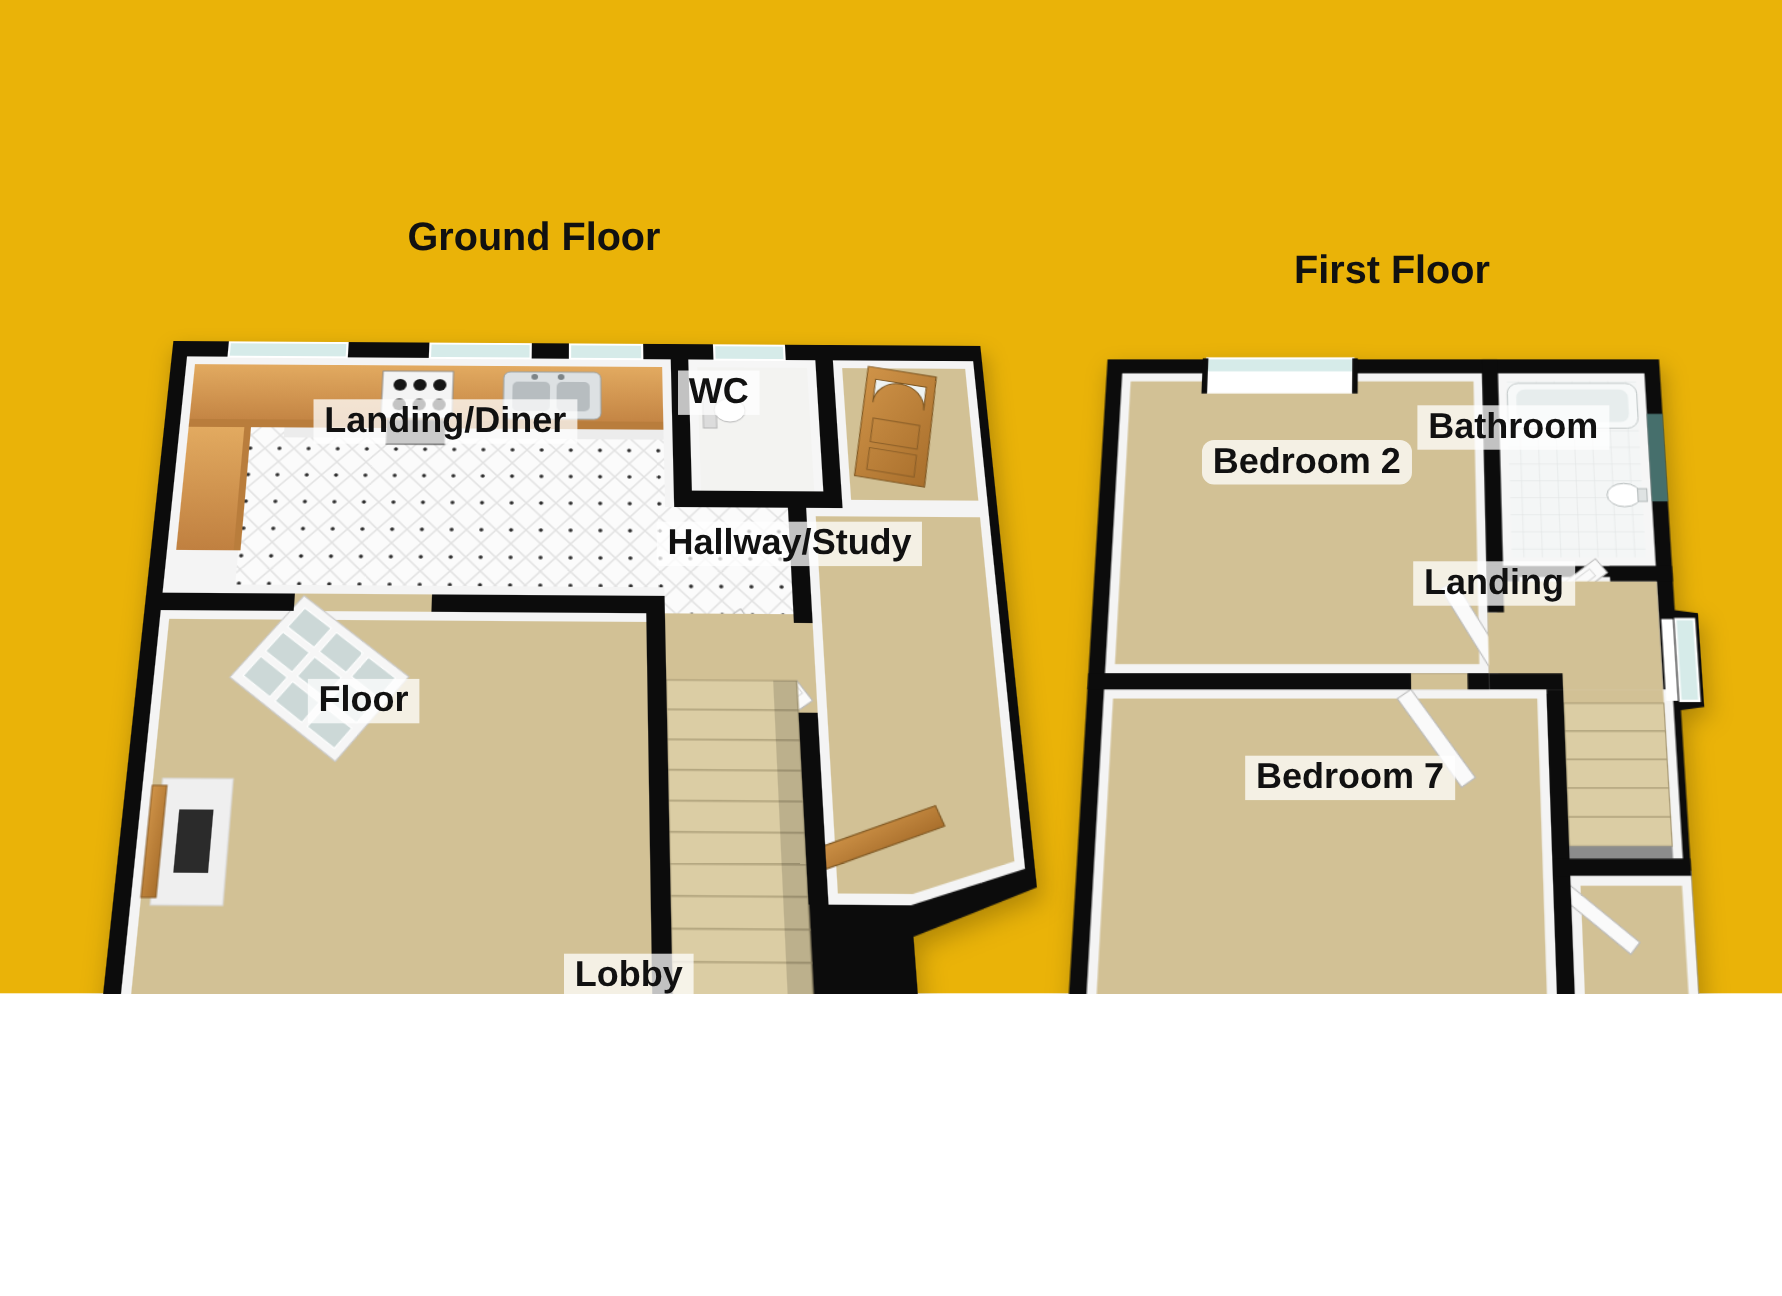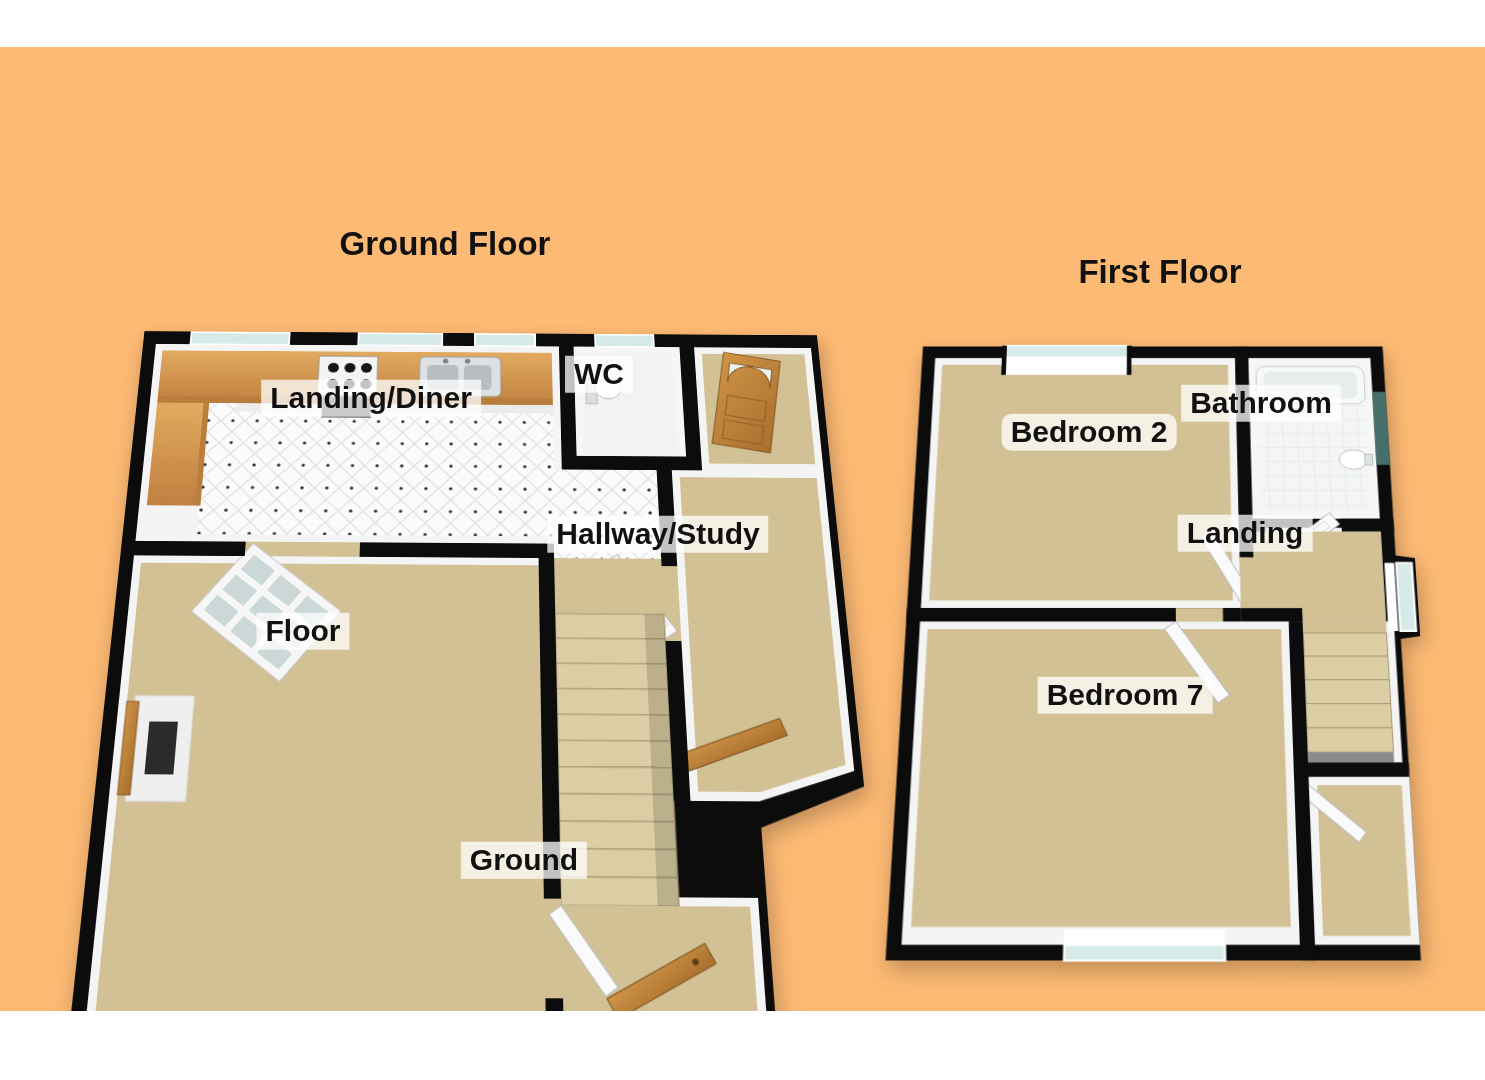--- a/index.html
+++ b/index.html
@@ -1,17 +1,17 @@
 <!DOCTYPE html>
 <html><head>
 <meta charset="utf-8">
 <style>
   html,body{margin:0;padding:0;background:#ffffff;}
-  #stage{position:relative;width:1485px;height:964px;background:#fdba74;overflow:hidden;
-         font-family:"Liberation Sans",sans-serif;margin-top:47px;}
+  #stage{position:relative;width:1485px;height:828px;background:#eab308;overflow:hidden;
+         font-family:"Liberation Sans",sans-serif;}
   .plan{position:absolute;}
   #ground-plan{left:70px;top:232px;width:780px;height:745px;
                transform:perspective(1000px) rotateX(16deg) rotate(0.4deg);transform-origin:50% 50%;}
   #first-plan{left:880px;top:258px;width:540px;height:656px;
               transform:perspective(1000px) rotateX(14deg);transform-origin:50% 50%;}
   .plan svg{filter:drop-shadow(3px 8px 10px rgba(0,0,0,0.25));}
   .lbl{position:absolute;transform:translate(-50%,-50%);white-space:nowrap;
        background:rgba(255,255,255,0.75);color:#111;padding:1px 9px;
        font-weight:700;font-size:30px;line-height:1.15;letter-spacing:0;}
   .floor-title{background:transparent;font-size:33px;padding:0;}
@@ -278,23 +278,23 @@
       <rect x="352" y="304" width="62" height="14"></rect>
       <rect x="400" y="318" width="14" height="326"></rect>
       <rect x="400" y="460" width="112" height="14"></rect>
     </g>
   </svg>
   </div>
 
   <div class="lbl floor-title" style="left:445px;top:197px;">Ground Floor</div>
   <div class="lbl" style="left:371px;top:351px;">Landing/Diner</div>
   <div class="lbl" style="left:599px;top:327px;">WC</div>
-  <div class="lbl" style="left:658px;top:487px;">Hallway/Study</div>
+  <div class="lbl" style="left:658px;top:453px;">Hallway/Study</div>
   <div class="lbl" style="left:303px;top:584px;">Floor</div>
-  <div class="lbl" style="left:524px;top:813px;">Ground</div>
+  <div class="lbl" style="left:524px;top:813px;">Lobby</div>
 
   <div class="lbl floor-title" style="left:1160px;top:225px;">First Floor</div>
   <div class="lbl" style="left:1089px;top:385px;border-radius:10px;">Bedroom 2</div>
   <div class="lbl" style="left:1261px;top:356px;">Bathroom</div>
   <div class="lbl" style="left:1245px;top:486px;">Landing</div>
   <div class="lbl" style="left:1125px;top:648px;">Bedroom 7</div>
 
 </div>
 
 </body></html>

